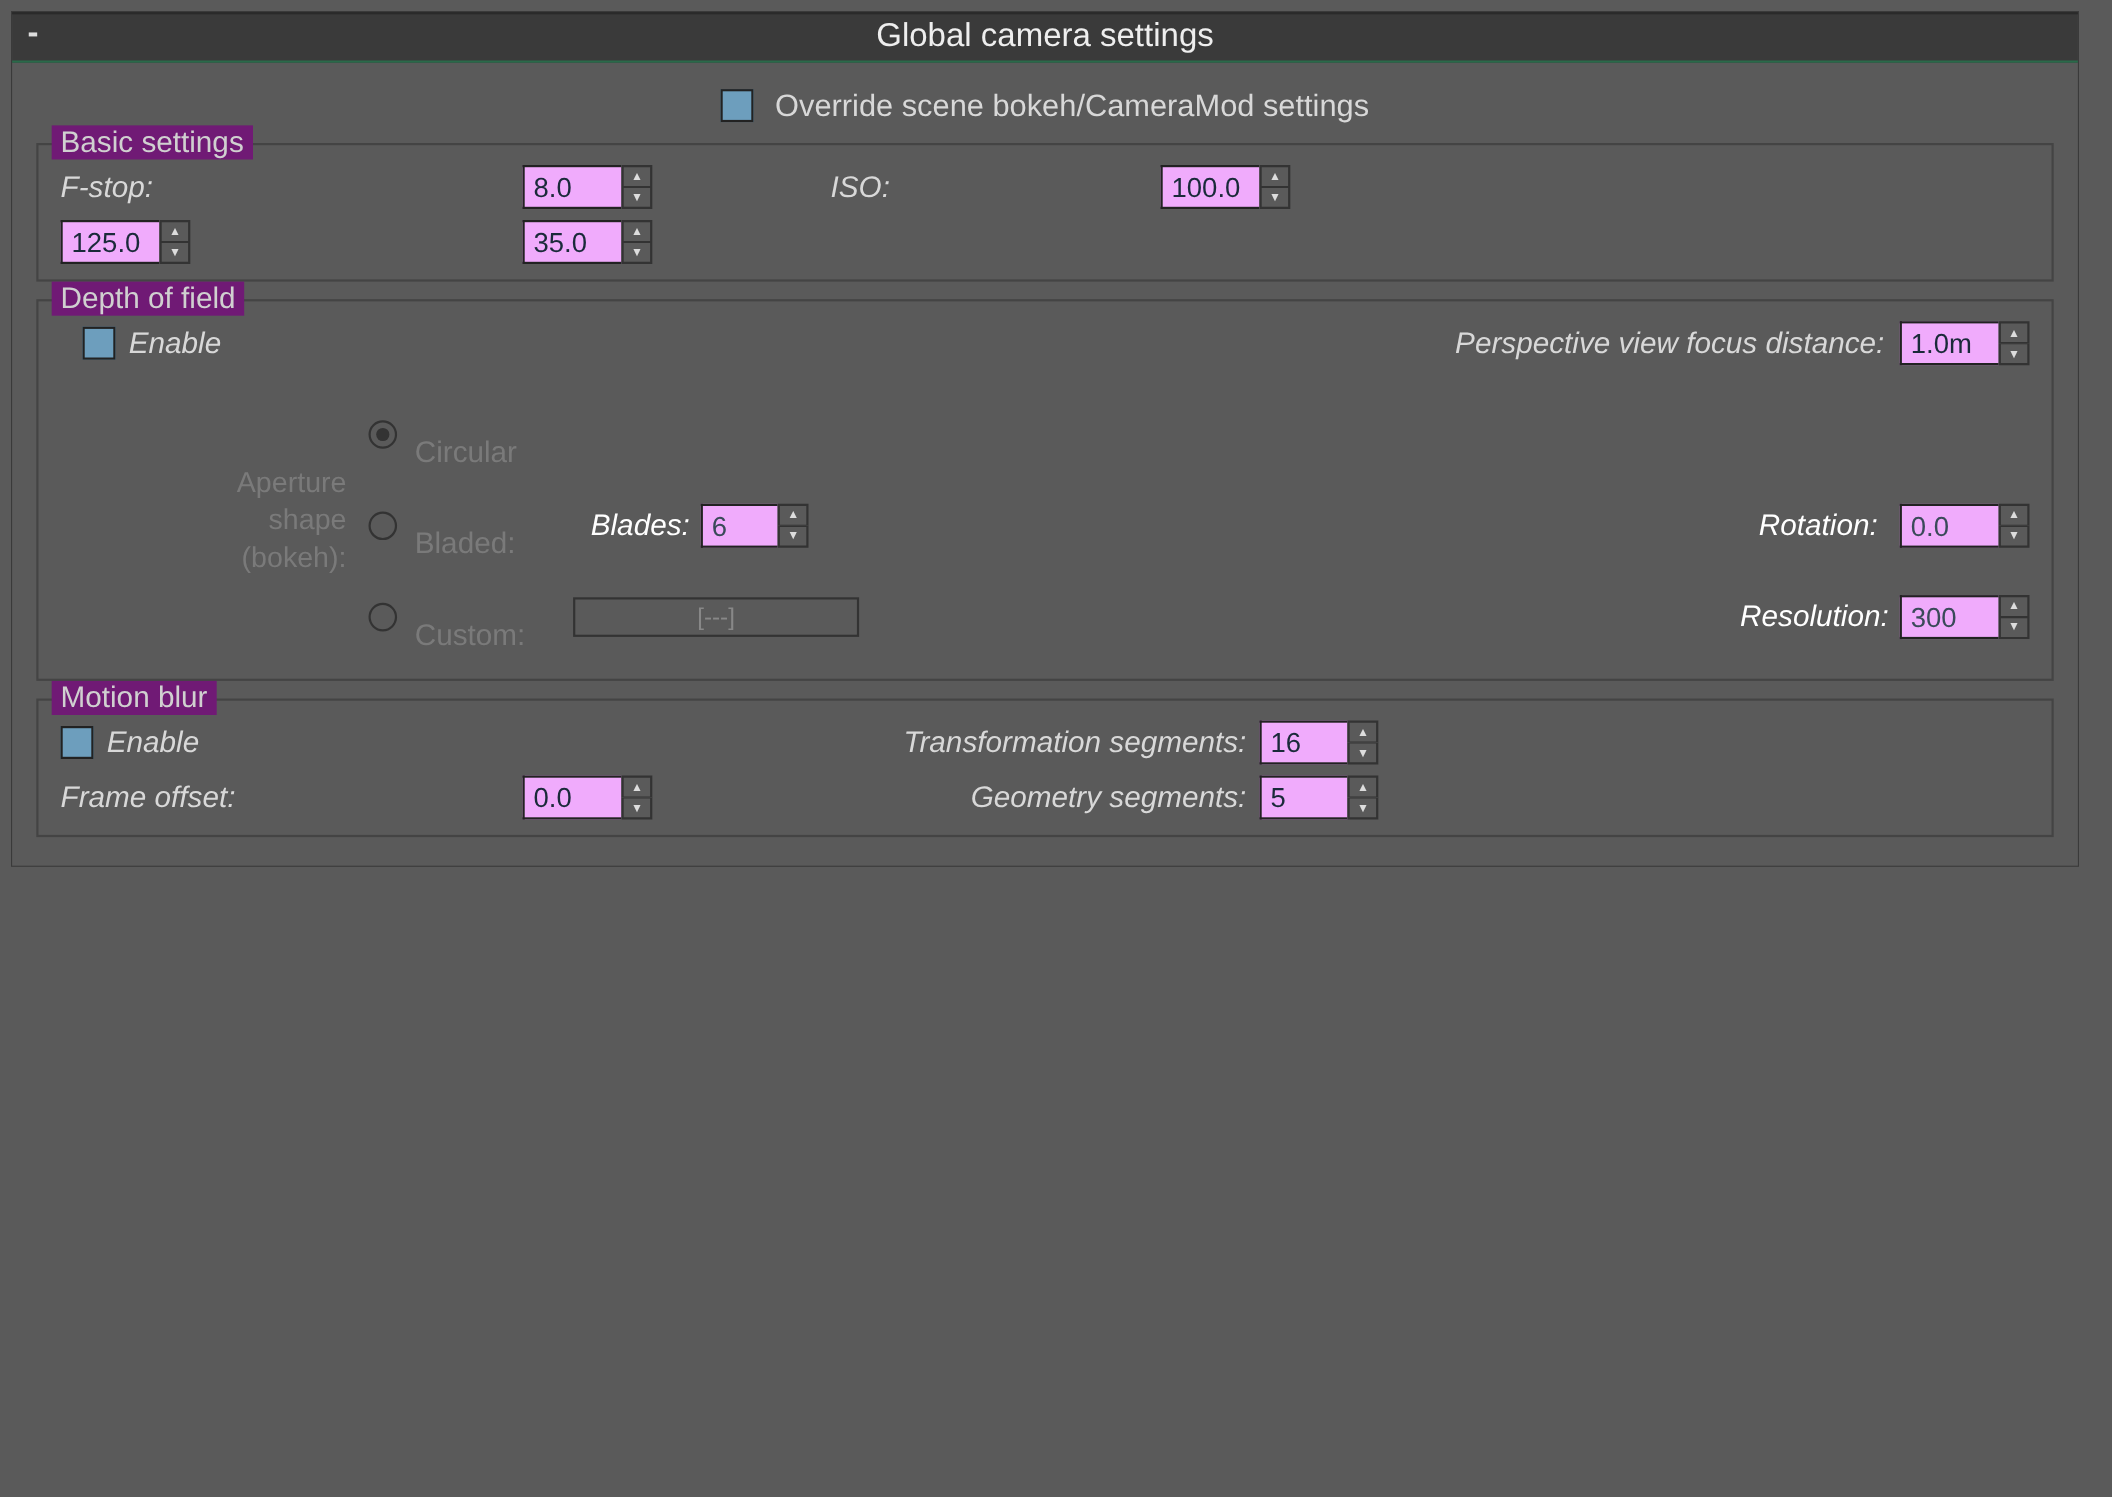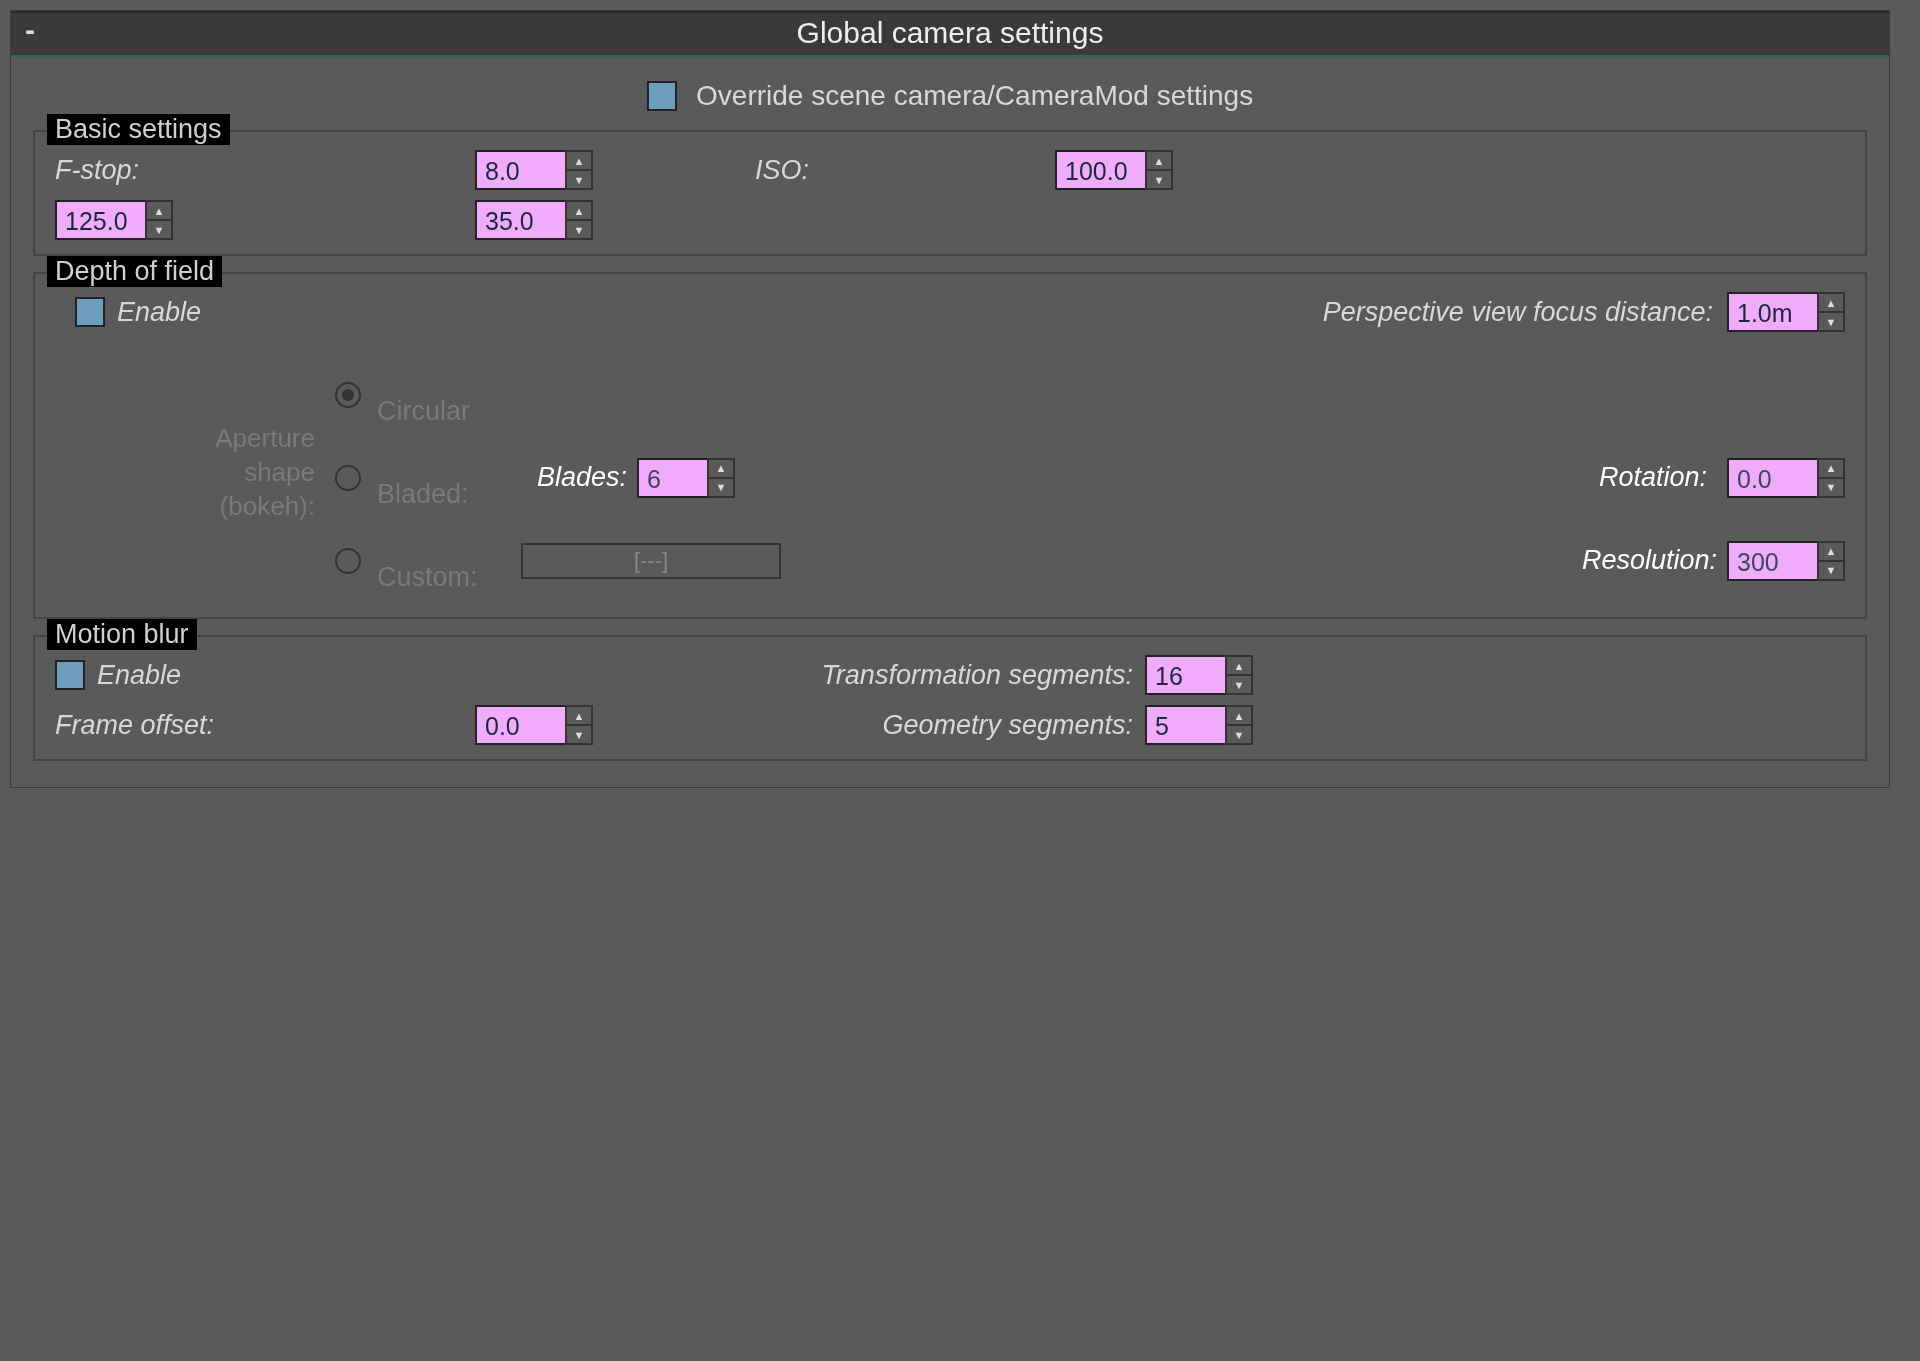--- a/index.html
+++ b/index.html
@@ -59,21 +59,21 @@
   .fieldset {
     border: 2px solid #444;
     margin: 0 22px 16px 22px;
     padding: 18px 20px 14px 20px;
     position: relative;
   }
   .legend {
     position: absolute;
     top: -18px;
     left: 12px;
-    background: #000000;
+    background: #701a75;
     padding: 0 8px;
     color: #d0d0d0;
     font-size: 27px;
   }
   .label {
     color: #d8d8d8;
     font-size: 27px;
     font-style: italic;
   }
   .label.dim {
@@ -202,21 +202,21 @@
 
 <div class="panel">
 
   <div class="title-bar">
     <span class="minus">-</span>
     <span>Global camera settings</span>
   </div>
 
   <div class="override-row">
     <span class="checkbox"></span>
-    <span class="override-label">Override scene camera/CameraMod settings</span>
+    <span class="override-label">Override scene bokeh/CameraMod settings</span>
   </div>
 
   <div class="fieldset">
     <div class="legend">Basic settings</div>
     <div class="basic-grid">
       <div class="label">F-stop:</div>
       <div class="spinbox">
         <div class="val">8.0</div>
         <div class="arrows">
           <div class="arrow">▲</div>

